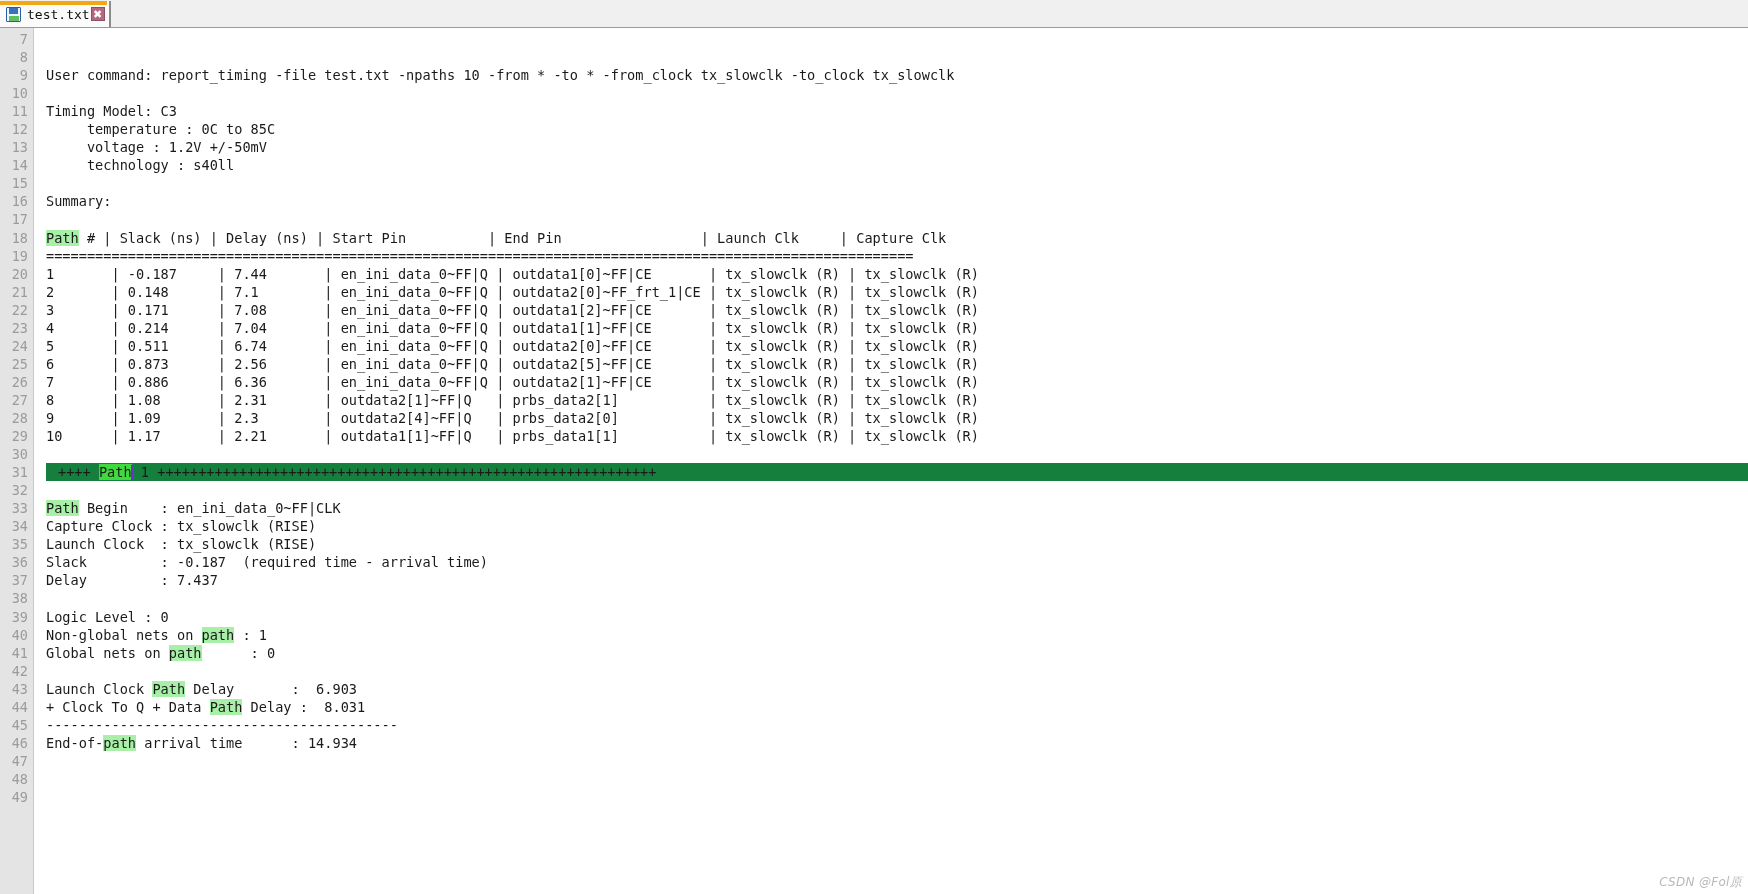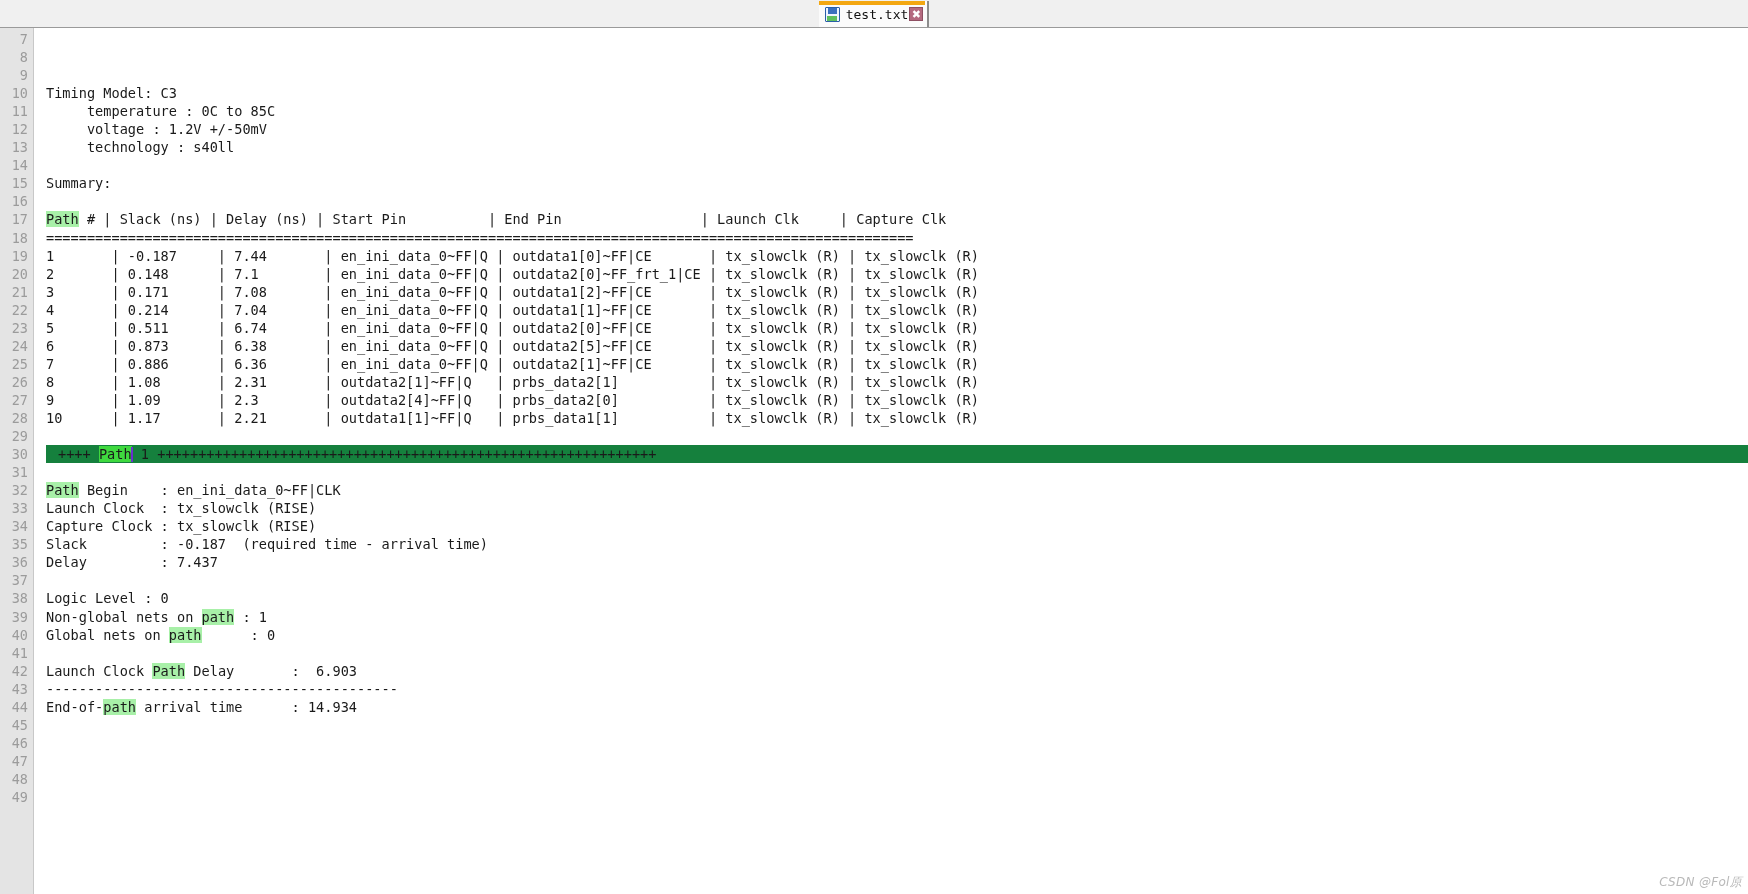--- a/index.html
+++ b/index.html
@@ -9,21 +9,20 @@
     font-family:"DejaVu Sans Mono","Liberation Mono",monospace;
     overflow:hidden;
   }
   
   #tabbar{
     height:27px;
     background:#f0f0f0;
     border-bottom:1px solid #9a9a9a;
     display:flex;align-items:flex-end;
     position:relative;
-    justify-content:center;
   }
   #tab{
     height:26px;
     display:flex;align-items:center;
     padding:0 4px 0 4px;
     background:#fbfbfb;
     border-right:2px solid #8c8c8c;
     position:relative;
     box-sizing:border-box;
   }
@@ -163,51 +162,53 @@
       <div class="ln">44</div>
       <div class="ln">45</div>
       <div class="ln">46</div>
       <div class="ln">47</div>
       <div class="ln">48</div>
       <div class="ln">49</div>
     </div>
   <div id="code">
       <div class="line"><span></span></div>
       <div class="line"><span></span></div>
+      <div class="line"><span>User command: report_timing -file test.txt -npaths 10 -from * -to * -from_clock tx_slowclk -to_clock tx_slowclk</span></div>
       <div class="line"><span></span></div>
       <div class="line"><span>Timing Model: C3</span></div>
       <div class="line"><span>     temperature : 0C to 85C</span></div>
       <div class="line"><span>     voltage : 1.2V +/-50mV</span></div>
       <div class="line"><span>     technology : s40ll</span></div>
       <div class="line"><span></span></div>
       <div class="line"><span>Summary:</span></div>
       <div class="line"><span></span></div>
       <div class="line"><span class="hl">Path</span><span> # | Slack (ns) | Delay (ns) | Start Pin          | End Pin                 | Launch Clk     | Capture Clk</span></div>
       <div class="line"><span>==========================================================================================================</span></div>
       <div class="line"><span>1       | -0.187     | 7.44       | en_ini_data_0~FF|Q | outdata1[0]~FF|CE       | tx_slowclk (R) | tx_slowclk (R)</span></div>
       <div class="line"><span>2       | 0.148      | 7.1        | en_ini_data_0~FF|Q | outdata2[0]~FF_frt_1|CE | tx_slowclk (R) | tx_slowclk (R)</span></div>
       <div class="line"><span>3       | 0.171      | 7.08       | en_ini_data_0~FF|Q | outdata1[2]~FF|CE       | tx_slowclk (R) | tx_slowclk (R)</span></div>
       <div class="line"><span>4       | 0.214      | 7.04       | en_ini_data_0~FF|Q | outdata1[1]~FF|CE       | tx_slowclk (R) | tx_slowclk (R)</span></div>
       <div class="line"><span>5       | 0.511      | 6.74       | en_ini_data_0~FF|Q | outdata2[0]~FF|CE       | tx_slowclk (R) | tx_slowclk (R)</span></div>
-      <div class="line"><span>6       | 0.873      | 6.38       | en_ini_data_0~FF|Q | outdata2[5]~FF|CE       | tx_slowclk (R) | tx_slowclk (R)</span></div>
+      <div class="line"><span>6       | 0.873      | 2.56       | en_ini_data_0~FF|Q | outdata2[5]~FF|CE       | tx_slowclk (R) | tx_slowclk (R)</span></div>
       <div class="line"><span>7       | 0.886      | 6.36       | en_ini_data_0~FF|Q | outdata2[1]~FF|CE       | tx_slowclk (R) | tx_slowclk (R)</span></div>
       <div class="line"><span>8       | 1.08       | 2.31       | outdata2[1]~FF|Q   | prbs_data2[1]           | tx_slowclk (R) | tx_slowclk (R)</span></div>
       <div class="line"><span>9       | 1.09       | 2.3        | outdata2[4]~FF|Q   | prbs_data2[0]           | tx_slowclk (R) | tx_slowclk (R)</span></div>
       <div class="line"><span>10      | 1.17       | 2.21       | outdata1[1]~FF|Q   | prbs_data1[1]           | tx_slowclk (R) | tx_slowclk (R)</span></div>
       <div class="line"><span></span></div>
       <div class="line current"><span>++++ </span><span class="hl-cur">Path</span><span class="caret"></span><span> 1 +++++++++++++++++++++++++++++++++++++++++++++++++++++++++++++</span></div>
       <div class="line"><span></span></div>
       <div class="line"><span class="hl">Path</span><span> Begin    : en_ini_data_0~FF|CLK</span></div>
+      <div class="line"><span>Capture Clock : tx_slowclk (RISE)</span></div>
       <div class="line"><span>Launch Clock  : tx_slowclk (RISE)</span></div>
-      <div class="line"><span>Capture Clock : tx_slowclk (RISE)</span></div>
       <div class="line"><span>Slack         : -0.187  (required time - arrival time)</span></div>
       <div class="line"><span>Delay         : 7.437</span></div>
       <div class="line"><span></span></div>
       <div class="line"><span>Logic Level : 0</span></div>
       <div class="line"><span>Non-global nets on </span><span class="hl">path</span><span> : 1</span></div>
       <div class="line"><span>Global nets on </span><span class="hl">path</span><span>      : 0</span></div>
       <div class="line"><span></span></div>
       <div class="line"><span>Launch Clock </span><span class="hl">Path</span><span> Delay       :  6.903</span></div>
+      <div class="line"><span>+ Clock To Q + Data </span><span class="hl">Path</span><span> Delay :  8.031</span></div>
       <div class="line"><span>-------------------------------------------</span></div>
       <div class="line"><span>End-of-</span><span class="hl">path</span><span> arrival time      : 14.934</span></div>
     </div>
   <div id="watermark">CSDN @Fol原</div>
 </div>
 
 </body></html>

